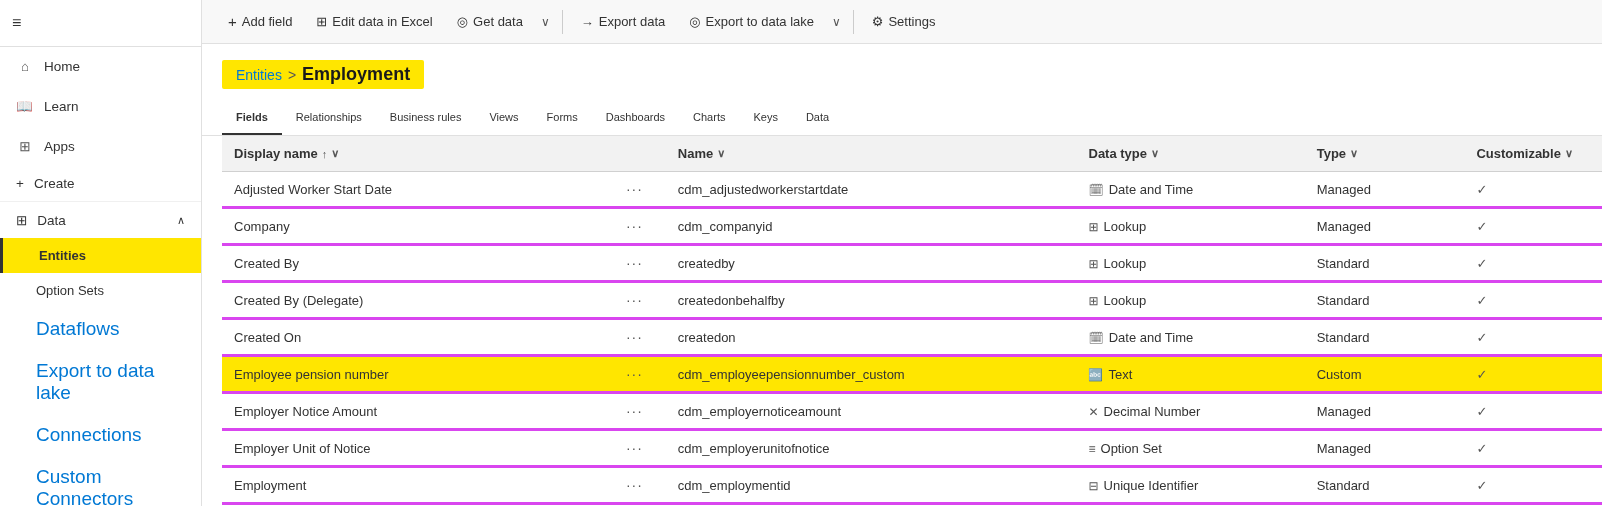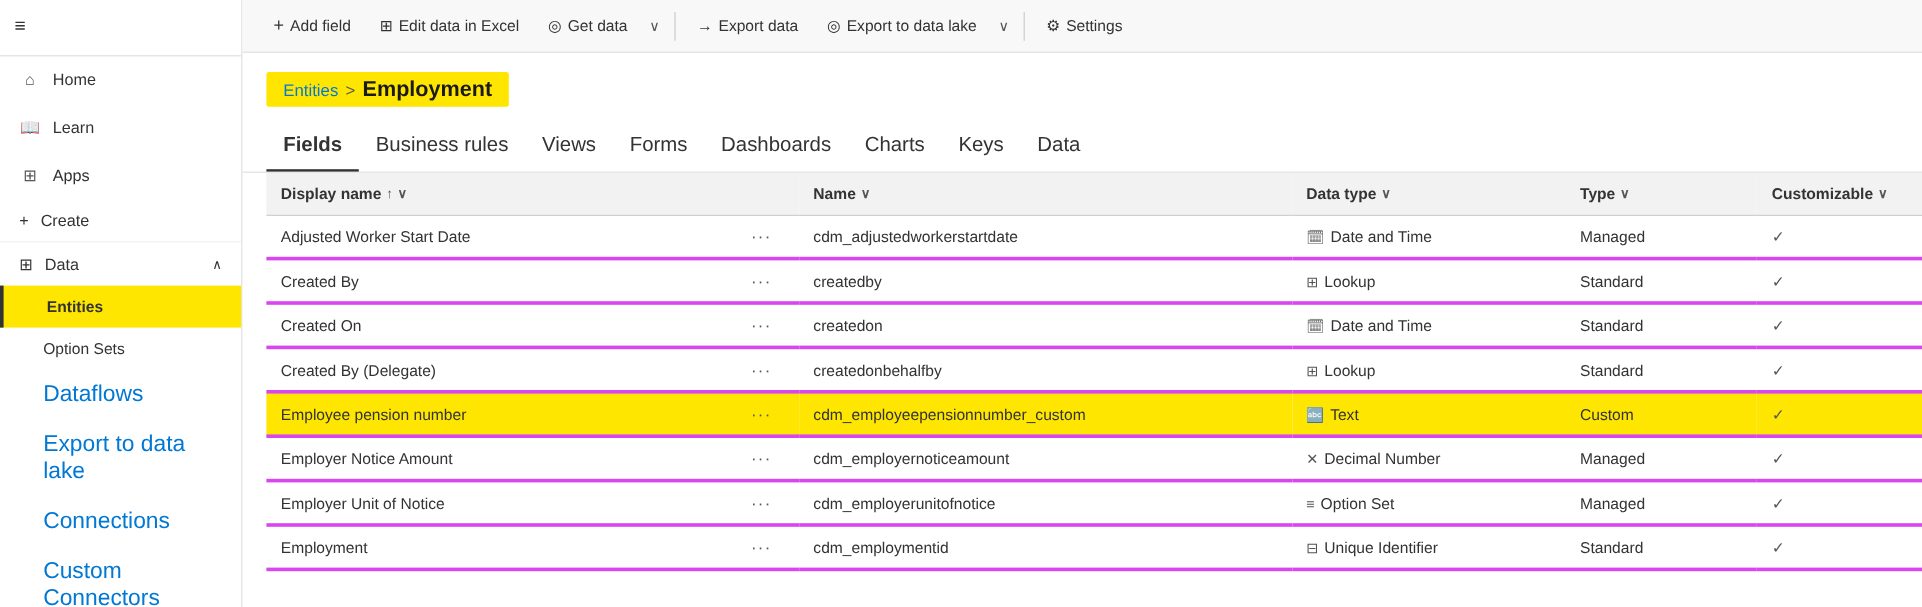--- a/index.html
+++ b/index.html
@@ -31,21 +31,21 @@
     
     .page-header { padding: 16px 20px 0 20px; }
     .breadcrumb { display: flex; align-items: center; gap: 4px; margin-bottom: 12px; }
     .breadcrumb-link { color: #0078d4; cursor: pointer; font-size: 14px; }
     .breadcrumb-sep { color: #555; font-size: 14px; }
     .breadcrumb-current { font-size: 18px; font-weight: 700; color: #1a1a1a; }
     .breadcrumb-wrapper { background: #ffe600; padding: 4px 14px; border-radius: 2px; display: inline-flex; align-items: center; gap: 6px; }
 
     
     .tabs { display: flex; gap: 0; border-bottom: 1px solid #e0e0e0; padding: 0 20px; }
-    .tab { padding: 10px 14px; cursor: pointer; color: #333; font-size: 17px; border-bottom: 2px solid transparent; }
+    .tab { padding: 10px 14px; cursor: pointer; color: #333; font-size: 11px; border-bottom: 2px solid transparent; }
     .tab.active { color: #333; border-bottom: 2px solid #333; font-weight: 600; }
 
     
     .table-area { flex: 1; overflow-y: auto; padding: 0 0 0 20px; }
     .data-table { width: 100%; border-collapse: collapse; }
     .data-table thead tr { background: #f2f2f2; }
     .data-table th { padding: 10px 12px; text-align: right; font-weight: 600; color: #333; font-size: 13px; border-bottom: 1px solid #d0d0d0; white-space: nowrap; cursor: pointer; user-select: none; }
     .th-inner { display: flex; align-items: center; gap: 4px; }
     .sort-icon { font-size: 11px; color: #555; }
     .data-table td { padding: 9px 12px; border-bottom: 3px solid #d946ef; color: #333; font-size: 13px; vertical-align: middle; }
@@ -161,20 +161,23 @@
           <span class="breadcrumb-current">Employment</span>
         </div>
       </div>
     </div>
 
     <div class="tabs">
       <div class="tab active">
         <span>Fields</span>
       </div>
       <div class="tab">
+        <span>Relationships</span>
+      </div>
+      <div class="tab">
         <span>Business rules</span>
       </div>
       <div class="tab">
         <span>Views</span>
       </div>
       <div class="tab">
         <span>Forms</span>
       </div>
       <div class="tab">
         <span>Dashboards</span>
@@ -233,45 +236,55 @@
     <td class="display-name-col">Adjusted Worker Start Date</td>
     <td class="dots-col"><span class="dots-menu">···</span></td>
     <td class="name-col">cdm_adjustedworkerstartdate</td>
     <td class="datatype-col">
       <span class="type-icon">🗓</span>Date and Time
     </td>
     <td class="type-col">Managed</td>
     <td class="custom-col"><span class="check-icon">✓</span></td>
   </tr>
             <tr>
+    <td class="display-name-col">Company</td>
+    <td class="dots-col"><span class="dots-menu">···</span></td>
+    <td class="name-col">cdm_companyid</td>
+    <td class="datatype-col">
+      <span class="type-icon">⊞</span>Lookup
+    </td>
+    <td class="type-col">Managed</td>
+    <td class="custom-col"><span class="check-icon">✓</span></td>
+  </tr>
+            <tr>
     <td class="display-name-col">Created By</td>
     <td class="dots-col"><span class="dots-menu">···</span></td>
     <td class="name-col">createdby</td>
     <td class="datatype-col">
       <span class="type-icon">⊞</span>Lookup
     </td>
     <td class="type-col">Standard</td>
     <td class="custom-col"><span class="check-icon">✓</span></td>
   </tr>
             <tr>
+    <td class="display-name-col">Created By (Delegate)</td>
+    <td class="dots-col"><span class="dots-menu">···</span></td>
+    <td class="name-col">createdonbehalfby</td>
+    <td class="datatype-col">
+      <span class="type-icon">⊞</span>Lookup
+    </td>
+    <td class="type-col">Standard</td>
+    <td class="custom-col"><span class="check-icon">✓</span></td>
+  </tr>
+            <tr>
     <td class="display-name-col">Created On</td>
     <td class="dots-col"><span class="dots-menu">···</span></td>
     <td class="name-col">createdon</td>
     <td class="datatype-col">
       <span class="type-icon">🗓</span>Date and Time
-    </td>
-    <td class="type-col">Standard</td>
-    <td class="custom-col"><span class="check-icon">✓</span></td>
-  </tr>
-            <tr>
-    <td class="display-name-col">Created By (Delegate)</td>
-    <td class="dots-col"><span class="dots-menu">···</span></td>
-    <td class="name-col">createdonbehalfby</td>
-    <td class="datatype-col">
-      <span class="type-icon">⊞</span>Lookup
     </td>
     <td class="type-col">Standard</td>
     <td class="custom-col"><span class="check-icon">✓</span></td>
   </tr>
             <tr class="highlighted">
     <td class="display-name-col">Employee pension number</td>
     <td class="dots-col"><span class="dots-menu">···</span></td>
     <td class="name-col">cdm_employeepensionnumber_custom</td>
     <td class="datatype-col">
       <span class="type-icon">🔤</span>Text

